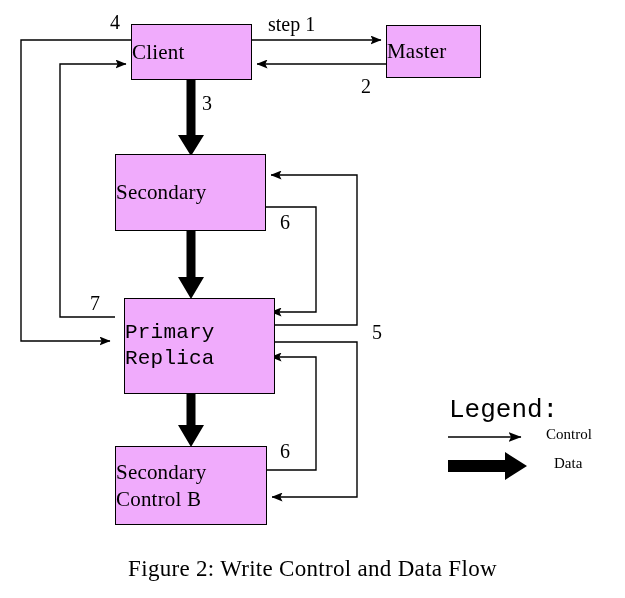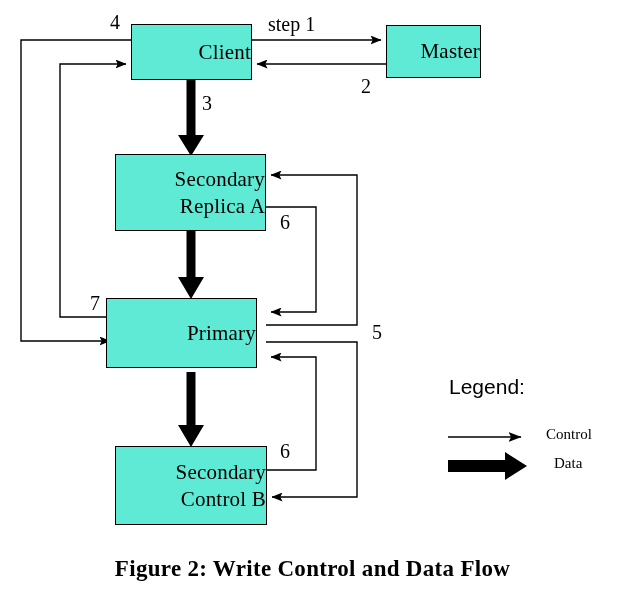--- a/index.html
+++ b/index.html
@@ -23,62 +23,63 @@
     position: absolute;
     left: 0;
     top: 0;
     width: 625px;
     height: 598px;
   }
   .node-box {
     position: absolute;
     box-sizing: border-box;
     border: 1.3px solid #000000;
-    background: #5eead4;
+    background: #f0abfc;
     display: flex;
     flex-direction: column;
-    align-items: flex-end;
+    align-items: flex-start;
     justify-content: center;
     font-size: 21px;
     line-height: 1.25;
     font-family: "Liberation Serif", "DejaVu Serif", serif;
     letter-spacing: 0.2px;
     z-index: 3;
   }
   .node-box .line2 { display: block; }
   .edge-label {
     position: absolute;
     font-size: 20px;
     font-family: "Liberation Serif", "DejaVu Serif", serif;
     z-index: 4;
     white-space: nowrap;
     background: transparent;
   }
   .legend-title {
     position: absolute;
-    font-size: 21px;
-    font-family: Liberation Sans, sans-serif;
+    font-size: 26px;
+    font-family: Liberation Mono, monospace;
     z-index: 4;
     white-space: nowrap;
+    margin-top: 20px;
   }
   .legend-text {
     position: absolute;
     font-size: 15px;
     font-family: "Liberation Serif", "DejaVu Serif", serif;
     z-index: 4;
     white-space: nowrap;
   }
   #figure-caption {
     position: absolute;
     left: 0;
     top: 556px;
     width: 625px;
     text-align: center;
     font-family: "Liberation Serif", "DejaVu Serif", serif;
-    font-weight: bold;
+    font-weight: normal;
     font-size: 23px;
     letter-spacing: 0.3px;
     z-index: 4;
   }
 </style>
 </head>
 <body>
 
 <div id="figure-root">
 
@@ -147,25 +148,25 @@
   <div class="node-box" style="left:131px; top:24px; width:121px; height:56px;">
     <span>Client</span>
   </div>
 
   <div class="node-box" style="left:386px; top:25px; width:95px; height:53px;">
     <span>Master</span>
   </div>
 
   <div class="node-box" style="left:115px; top:154px; width:151px; height:77px;">
     <span>Secondary</span>
-    <span class="line2">Replica A</span>
   </div>
 
-  <div class="node-box" style="left:106px; top:298px; width:151px; height:70px;">
+  <div class="node-box" style="left:124px; top:298px; width:151px; height:96px;font-family:Liberation Mono, monospace;">
     <span>Primary</span>
+    <span class="line2">Replica</span>
   </div>
 
   <div class="node-box" style="left:115px; top:446px; width:152px; height:79px;">
     <span>Secondary</span>
     <span class="line2">Control B</span>
   </div>
 
   <div class="edge-label" style="left:268px; top:13px;">step 1</div>
 
   <div class="edge-label" style="left:361px; top:75px;">2</div>

